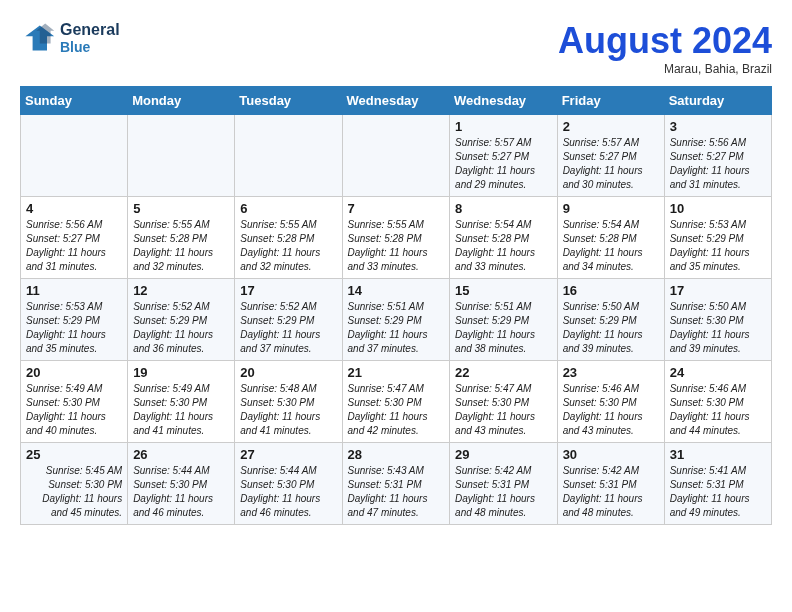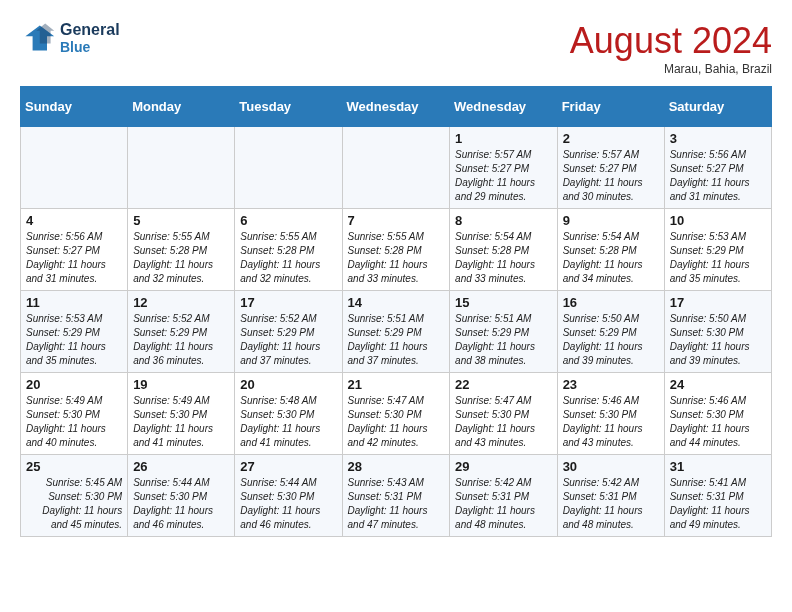--- a/index.html
+++ b/index.html
@@ -23,36 +23,36 @@
     }
     .logo-icon {
       width: 36px;
       height: 36px;
     }
     .title-block {
       text-align: right;
     }
     .month-title {
       font-size: 36px;
-      font-weight: normal;
-      color: #b91c1c;
+      font-weight: bold;
+      color: #1d4ed8;
     }
     .location {
       font-size: 12px;
       color: #333;
     }
     table {
       width: 100%;
       border-collapse: collapse;
       font-size: 10.5px;
     }
     thead tr th {
       background-color: #2a7ab8;
       color: #fff;
-      padding: 12px 4px;
+      padding: 6px 4px;
       text-align: left;
       font-size: 13px;
       font-weight: bold;
       border: 1px solid #2a7ab8;
     }
     tbody tr td {
       border: 1px solid #ccc;
       vertical-align: top;
       padding: 4px 5px;
       height: 82px;

